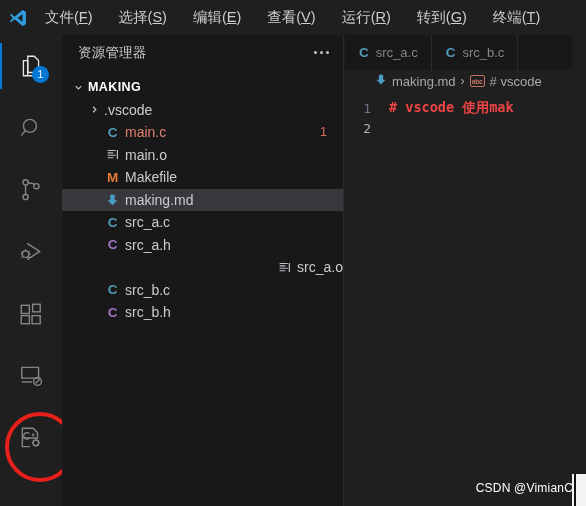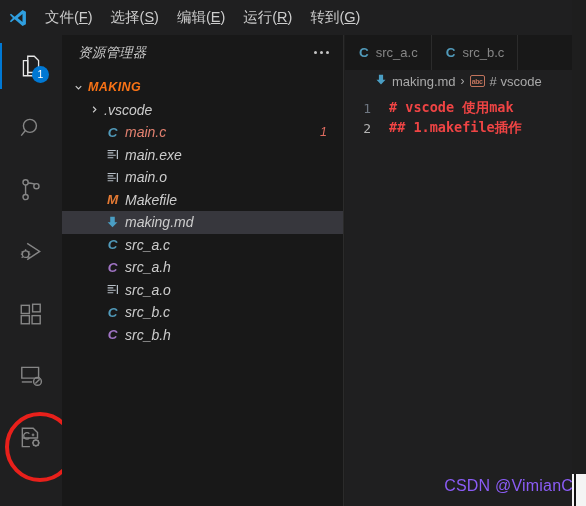--- a/index.html
+++ b/index.html
@@ -10,21 +10,21 @@
     overflow: hidden;
   }
   #app { position: relative; width: 586px; height: 506px; background: #1e1e1e; }
 
   
   .titlebar {
     position: absolute; left: 0; top: 0; width: 586px; height: 35px;
     background: #1f1f20; display: flex; align-items: center;
   }
   .vs-logo { width: 36px; height: 35px; display: flex; align-items: center; justify-content: center; }
-  .menu-items { display: flex; align-items: center; height: 35px; }
+  .menu-items { display: flex; align-items: center; height: 35px; gap: 8px; }
   .menu-item {
     color: #cccccc; font-size: 14.5px; padding: 0 9px; line-height: 35px;
     white-space: nowrap; cursor: default;
   }
   .mn { text-decoration: underline; }
 
   
   .activitybar {
     position: absolute; left: 0; top: 35px; width: 62px; height: 471px;
     background: #1f1f20;
@@ -50,41 +50,41 @@
   
   .annot-circle {
     position: absolute; left: 5px; top: 377px; width: 70px; height: 70px;
     border: 4px solid #e8201b; border-radius: 50%;
     pointer-events: none;
   }
 
   
   .sidebar {
     position: absolute; left: 62px; top: 35px; width: 282px; height: 471px;
-    background: #181818; border-right: 1px solid #2b2b2b; font-style: italic;
+    background: #181818; border-right: 1px solid #2b2b2b;
   }
   .side-header {
     height: 35px; display: flex; align-items: center; justify-content: space-between;
     padding: 0 14px 0 16px;
   }
   .side-title { color: #cccccc; font-size: 13.5px; letter-spacing: .2px; }
   .dots { display: flex; gap: 3px; align-items: center; cursor: pointer; }
   .dots i { width: 3px; height: 3px; background: #c5c5c5; border-radius: 50%; display: block; }
 
   .tree { padding-top: 6px; }
   .row {
     height: 22.5px; display: flex; align-items: center;
     font-size: 14px; color: #cccccc; white-space: nowrap; cursor: pointer;
     padding-left: 8px;
   }
   .row.selected { background: #37373d; }
   .row .chev { width: 16px; display: flex; justify-content: center; color: #cccccc; flex: none; }
   .row .ficon { width: 21px; display: flex; justify-content: center; align-items: center; flex: none; }
   .row .label { padding-left: 2px; }
-  .row.root { font-weight: bold; font-size: 12.5px; letter-spacing: .4px; color: #f97316; }
+  .row.root { font-weight: bold; font-size: 12.5px; letter-spacing: .4px; color: #ffffff; }
   .row .count { margin-left: auto; padding-right: 16px; color: #e06c60; font-size: 12.5px; }
 
   .ic-c { color: #519aba; font-weight: bold; font-size: 13.5px; font-family: "Liberation Sans", sans-serif; }
   .ic-h { color: #a074c4; font-weight: bold; font-size: 13.5px; font-family: "Liberation Sans", sans-serif; }
   .ic-m { color: #e37933; font-weight: bold; font-size: 13.5px; font-family: "Liberation Sans", sans-serif; }
   .name-mod { color: #e2806f; }
 
   
   .editor {
     position: absolute; left: 345px; top: 35px; right: 0; bottom: 0;
@@ -113,21 +113,21 @@
     padding-top: 6px; font-family: "DejaVu Sans Mono", "Liberation Mono", monospace;
     font-size: 13.5px;
   }
   .cline { display: flex; height: 20px; align-items: center; white-space: nowrap; }
   .lnum { width: 44px; text-align: right; padding-right: 18px; color: #6e7681; font-size: 13px; flex: none; }
   .cline.active .lnum { color: #b4b4b4; }
   .ctext { color: #ef4444; font-weight: bold; }
 
   .watermark {
     position: absolute; right: 13px; bottom: 11px;
-    color: #8b5cf6; font-size: 16px; letter-spacing: .2px;
+    color: #ffffff; font-size: 12px; letter-spacing: .2px;
     font-family: "Liberation Sans", sans-serif;
     margin-left: 16px;
   }
   .edge-strip {
     position: absolute; right: 0; top: 0; width: 14px; height: 506px;
     background: #1e1e1e;
   }
   .edge-white {
     position: absolute; right: 0; bottom: 0; width: 14px; height: 32px;
     background: #f4f4f4;
@@ -145,22 +145,24 @@
     <div class="vs-logo">
       <svg width="20" height="20" viewBox="0 0 24 24">
         <path d="M17.5 2.5 L21.5 4.5 L21.5 19.5 L17.5 21.5 L8 13.6 L3.6 17 L2.2 16 L5.9 12 L2.2 8 L3.6 7 L8 10.4 Z
                  M17.4 7.2 L11.6 12 L17.4 16.8 Z" fill="#2f9fe0"></path>
       </svg>
     </div>
     <div class="menu-items">
       <div class="menu-item"><span>文件</span>(<span class="mn">F</span>)</div>
       <div class="menu-item"><span>选择</span>(<span class="mn">S</span>)</div>
       <div class="menu-item"><span>编辑</span>(<span class="mn">E</span>)</div>
+      <div class="menu-item"><span>查看</span>(<span class="mn">V</span>)</div>
       <div class="menu-item"><span>运行</span>(<span class="mn">R</span>)</div>
       <div class="menu-item"><span>转到</span>(<span class="mn">G</span>)</div>
+      <div class="menu-item"><span>终端</span>(<span class="mn">T</span>)</div>
     </div>
   </div>
 
   <div class="activitybar">
 
     <div class="act-icon active">
       <svg width="26" height="26" viewBox="0 0 24 24" fill="none" stroke="currentColor" stroke-width="1.2">
         <path d="M9 3 H15 L19 7 V18 H9 Z"></path>
         <path d="M5 7 H9 V21 H5 Z M5 7 V21 H14"></path>
       </svg>
@@ -252,29 +254,20 @@
         </span>
         <span class="label">.vscode</span>
       </div>
 
       <div class="row" style="padding-left:40px;">
         <span class="ficon ic-c">C</span>
         <span class="label name-mod">main.c</span>
         <span class="count">1</span>
       </div>
 
-      <div class="row" style="padding-left:40px;">
-        <span class="ficon">
-          <svg width="13" height="13" viewBox="0 0 16 16" stroke="#b8c0c8" stroke-width="1.3" fill="none">
-            <path d="M2 3 H12 M2 6 H9 M2 9 H12 M2 12 H9"></path>
-              <path d="M14 2.5 V13.5" stroke-width="1.5"></path>
-          </svg>
-        </span>
-        <span class="label">main.exe</span>
-      </div>
 
       <div class="row" style="padding-left:40px;text-align:center;">
         <span class="ficon">
           <svg width="13" height="13" viewBox="0 0 16 16" stroke="#b8c0c8" stroke-width="1.3" fill="none">
             <path d="M2 3 H12 M2 6 H9 M2 9 H12 M2 12 H9"></path>
               <path d="M14 2.5 V13.5" stroke-width="1.5"></path>
           </svg>
         </span>
         <span class="label">main.o</span>
       </div>
@@ -296,21 +289,21 @@
       <div class="row" style="padding-left:40px;">
         <span class="ficon ic-c">C</span>
         <span class="label">src_a.c</span>
       </div>
 
       <div class="row" style="padding-left:40px;">
         <span class="ficon ic-h">C</span>
         <span class="label">src_a.h</span>
       </div>
 
-      <div class="row" style="padding-left:40px;">
+      <div class="row" style="padding-left:40px;justify-content:flex-end;">
         <span class="ficon">
           <svg width="13" height="13" viewBox="0 0 16 16" stroke="#b8c0c8" stroke-width="1.3" fill="none">
             <path d="M2 3 H12 M2 6 H9 M2 9 H12 M2 12 H9"></path>
               <path d="M14 2.5 V13.5" stroke-width="1.5"></path>
           </svg>
         </span>
         <span class="label">src_a.o</span>
       </div>
 
       <div class="row" style="padding-left:40px;">
@@ -352,21 +345,20 @@
       <span># vscode</span>
     </div>
 
     <div class="code">
       <div class="cline">
         <span class="lnum">1</span>
         <span class="ctext"># vscode 使用mak</span>
       </div>
       <div class="cline active">
         <span class="lnum">2</span>
-        <span class="ctext">## 1.makefile插作</span>
       </div>
     </div>
 
     <div class="watermark">CSDN @VimianC</div>
   </div>
 
   <div class="edge-strip">
     <div class="edge-white"></div>
   </div>
 

